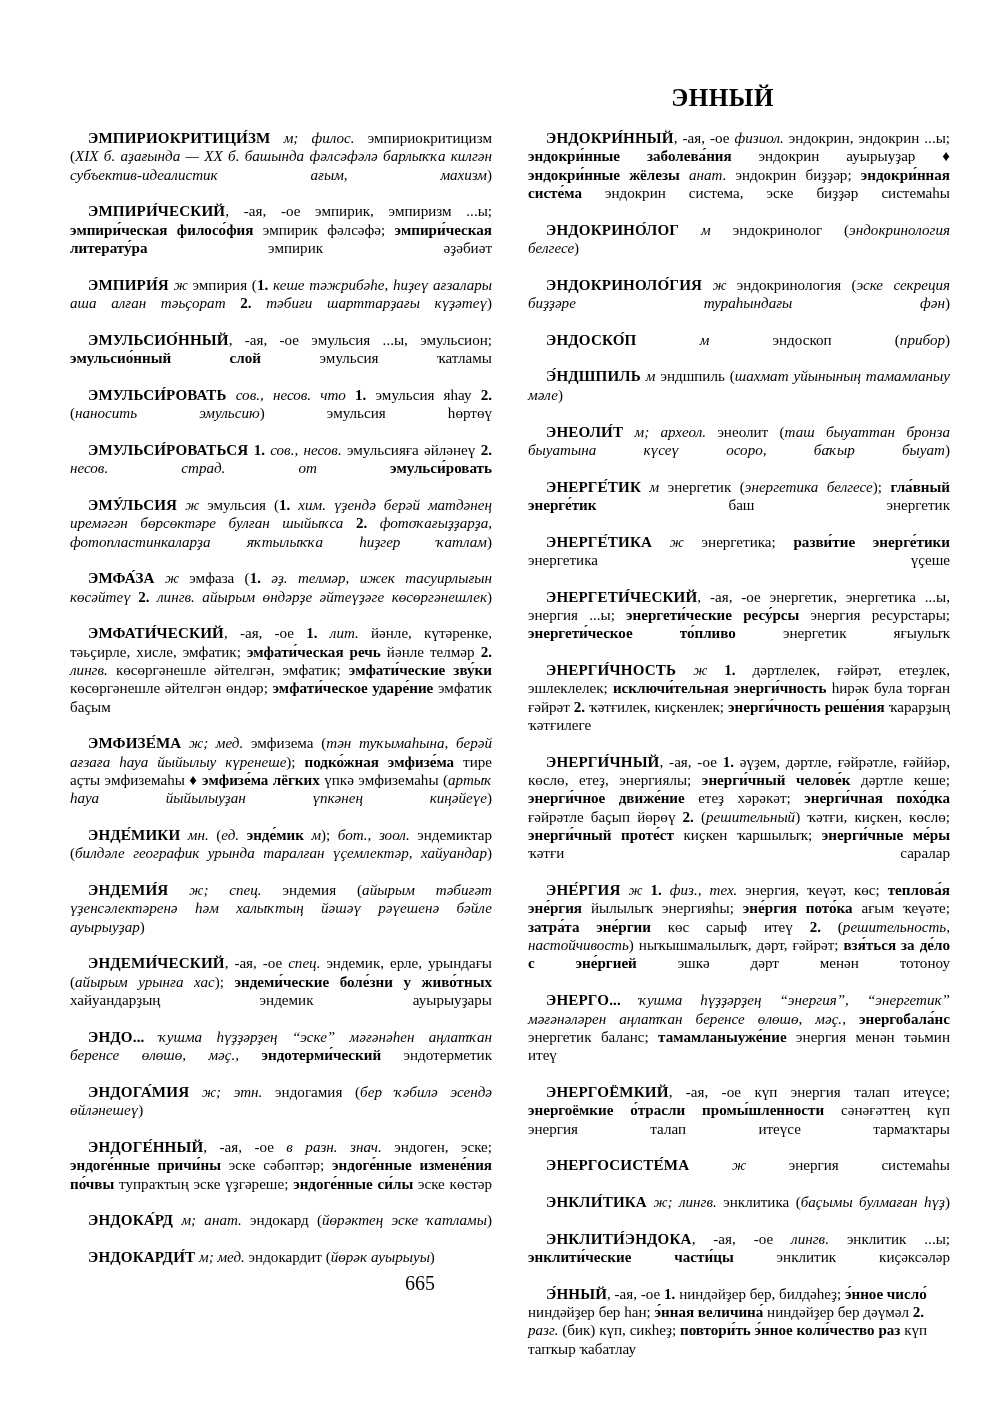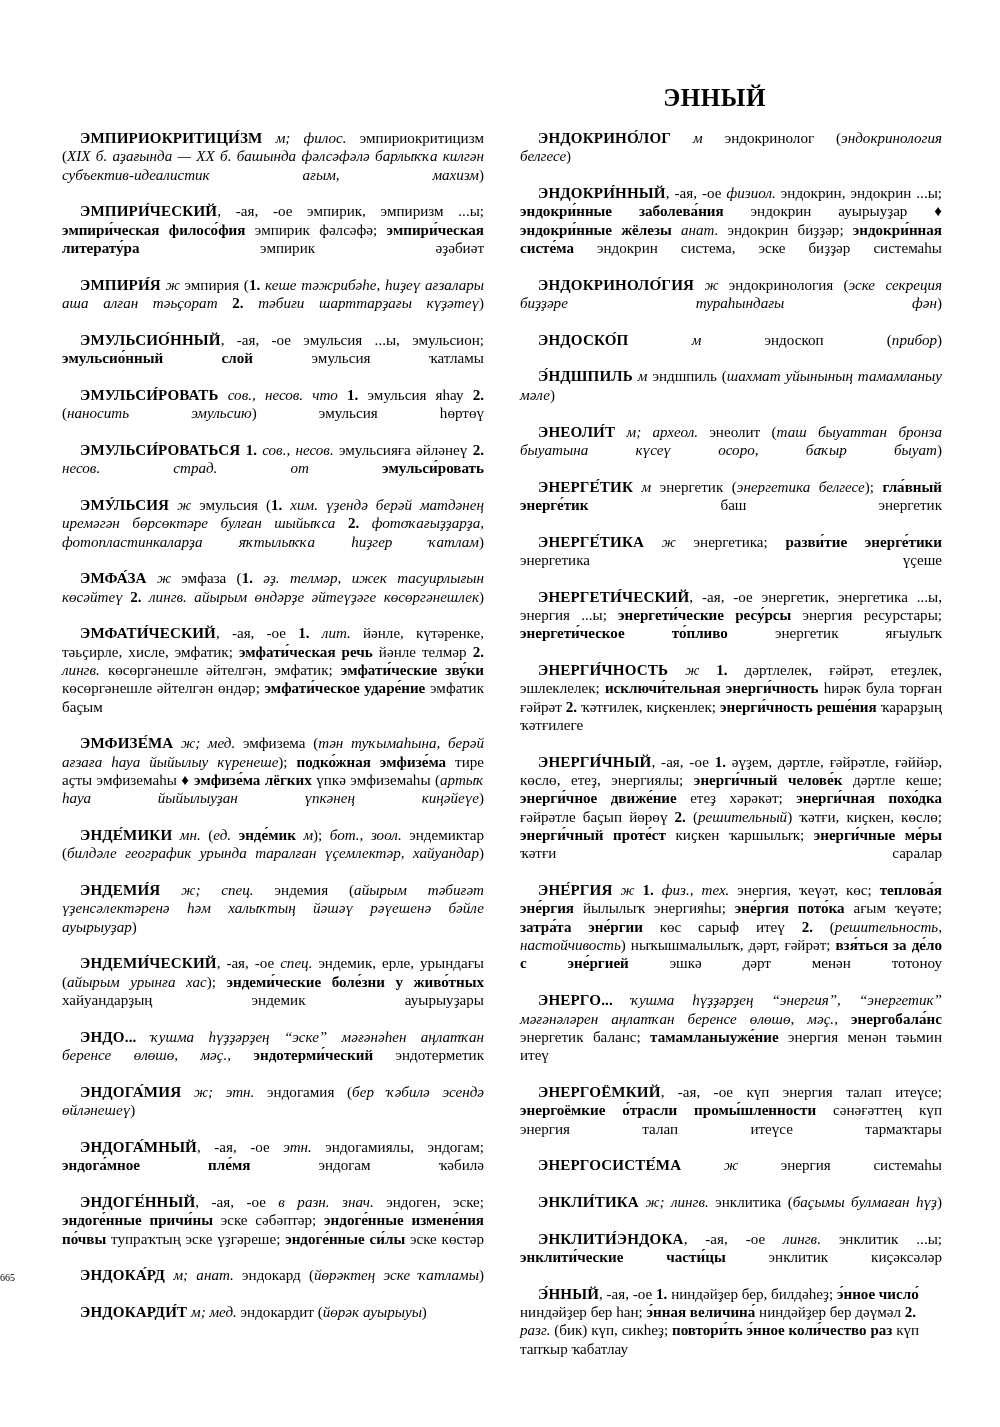--- a/index.html
+++ b/index.html
@@ -10,21 +10,21 @@
   body {
     width: 1000px;
     height: 1427px;
     position: relative;
     font-family: "Liberation Serif", "DejaVu Serif", serif;
     color: #000000;
     overflow: hidden;
   }
   .page {
     position: absolute;
-    left: 0; top: 0;
+    left: 8px; top: 0;
     width: 824px;
     height: 1427px;
   }
   .running-head {
     position: absolute;
     right: 58px;
     top: 85px;
     font-size: 25px;
     font-weight: bold;
     letter-spacing: 0.6px;
@@ -61,22 +61,22 @@
     letter-spacing: 0.15px;
   }
   .b { font-weight: bold; text-align: right; }
   .i { font-style: italic; }
   .num { font-weight: bold; }
   .folio {
     position: absolute;
     left: 0;
     right: 0;
     top: 1272px;
-    text-align: left;
-    font-size: 10px;
+    text-align: center;
+    font-size: 20px;
   }
   
   .entry::after {
     content: "";
     display: inline-block;
     width: 100%;
   }
 </style>
 </head>
 <body>
@@ -95,28 +95,27 @@
         <p class="entry"><span class="hw">ЭМУЛЬСИ́РОВАТЬСЯ</span> <span class="num">1.</span> <span class="i">сов., несов.</span> эмуль­сияға әйләнеү <span class="num">2.</span> <span class="i">несов. страд. от</span> <span class="b">эмульси́ровать</span></p>
         <p class="entry"><span class="hw">ЭМУ́ЛЬСИЯ</span> <span class="i">ж</span> эмульсия (<span class="num">1.</span> <span class="i">хим. үҙендә бе­рәй матдәнең иремәгән бөрсөктәре булған шы­йыҡса</span> <span class="num">2.</span> <span class="i">фотоҡағыҙҙарҙа, фотопластинкалар­ҙа яҡтылыҡҡа һиҙгер ҡатлам</span>)</p>
         <p class="entry"><span class="hw">ЭМФА́ЗА</span> <span class="i">ж</span> эмфаза (<span class="num">1.</span> <span class="i">әҙ. телмәр, ижек та­суирлығын көсәйтеү</span> <span class="num">2.</span> <span class="i">лингв. айырым өндәрҙе әйтеүҙәге көсөргәнешлек</span>)</p>
         <p class="entry"><span class="hw">ЭМФАТИ́ЧЕСКИЙ</span>, -ая, -ое <span class="num">1.</span> <span class="i">лит.</span> йәнле, кү­тәренке, тәьҫирле, хисле, эмфатик; <span class="b">эмфати́ческая речь</span> йәнле телмәр <span class="num">2.</span> <span class="i">лингв.</span> көсөргәнешле әйтелгән, эмфатик; <span class="b">эмфати́ческие зву́ки</span> көсөргәнешле әйтел­гән өндәр; <span class="b">эмфати́ческое ударе́ние</span> эмфатик баҫым</p>
         <p class="entry"><span class="hw">ЭМФИЗЕ́МА</span> <span class="i">ж; мед.</span> эмфизема (<span class="i">тән туҡы­маһына, берәй ағзаға һауа йыйылыу күренеше</span>); <span class="b">подко́жная эмфизе́ма</span> тире аҫты эмфиземаһы ♦ <span class="b">эм­физе́ма лёгких</span> үпкә эмфиземаһы (<span class="i">артыҡ һауа йыйылыуҙан үпкәнең киңәйеүе</span>)</p>
         <p class="entry"><span class="hw">ЭНДЕ́МИКИ</span> <span class="i">мн.</span> (<span class="i">ед.</span> <span class="b">энде́мик</span> <span class="i">м</span>); <span class="i">бот., зоол.</span> эндемиктар (<span class="i">билдәле географик урында тарал­ған үҫемлектәр, хайуандар</span>)</p>
         <p class="entry"><span class="hw">ЭНДЕМИ́Я</span> <span class="i">ж; спец.</span> эндемия (<span class="i">айырым тәби­ғәт үҙенсәлектәренә һәм халыҡтың йәшәү рә­үешенә бәйле ауырыуҙар</span>)</p>
         <p class="entry"><span class="hw">ЭНДЕМИ́ЧЕСКИЙ</span>, -ая, -ое <span class="i">спец.</span> эндемик, ерле, урындағы (<span class="i">айырым урынға хас</span>); <span class="b">эндеми́­ческие боле́зни у живо́тных</span> хайуандарҙың энде­мик ауырыуҙары</p>
         <p class="entry"><span class="hw">ЭНДО...</span> <span class="i">ҡушма һүҙҙәрҙең “эске” мәғәнәһен аңлатҡан беренсе өлөшө, мәҫ.,</span> <span class="b">эндотерми́ческий</span> эндотерметик</p>
         <p class="entry"><span class="hw">ЭНДОГА́МИЯ</span> <span class="i">ж; этн.</span> эндогамия (<span class="i">бер ҡәби­лә эсендә өйләнешеү</span>)</p>
-        <p class="entry"><span class="hw">ЭНДОГА́МНЫЙ</span>, -ая, -ое <span class="i">этн.</span> эндогамиялы, эндогам; <span class="b">эндога́мное пле́мя</span> эндогам ҡәбилә</p>
         <p class="entry"><span class="hw">ЭНДОГЕ́ННЫЙ</span>, -ая, -ое <span class="i">в разн. знач.</span> эндо­ген, эске; <span class="b">эндоге́нные причи́ны</span> эске сәбәптәр; <span class="b">эн­доге́нные измене́ния по́чвы</span> тупраҡтың эске үҙ­гәреше; <span class="b">эндоге́нные си́лы</span> эске көстәр</p>
         <p class="entry"><span class="hw">ЭНДОКА́РД</span> <span class="i">м; анат.</span> эндокард (<span class="i">йөрәктең эске ҡатламы</span>)</p>
         <p class="entry"><span class="hw">ЭНДОКАРДИ́Т</span> <span class="i">м; мед.</span> эндокардит (<span class="i">йөрәк ауырыуы</span>)</p>
       </div>
     <div class="col" id="col-right">
+        <p class="entry"><span class="hw">ЭНДОКРИ́ННЫЙ</span>, -ая, -ое <span class="i">физиол.</span> эндокрин, эндокрин ...ы; <span class="b">эндокри́нные заболева́ния</span> эндо­крин ауырыуҙар ♦ <span class="b">эндокри́нные жёлезы</span> <span class="i">анат.</span> эндокрин биҙҙәр; <span class="b">эндокри́нная систе́ма</span> эндокрин система, эске биҙҙәр системаһы</p>
         <p class="entry"><span class="hw">ЭНДОКРИНО́ЛОГ</span> <span class="i">м</span> эндокринолог (<span class="i">эндокри­нология белгесе</span>)</p>
-        <p class="entry"><span class="hw">ЭНДОКРИ́ННЫЙ</span>, -ая, -ое <span class="i">физиол.</span> эндокрин, эндокрин ...ы; <span class="b">эндокри́нные заболева́ния</span> эндо­крин ауырыуҙар ♦ <span class="b">эндокри́нные жёлезы</span> <span class="i">анат.</span> эндокрин биҙҙәр; <span class="b">эндокри́нная систе́ма</span> эндокрин система, эске биҙҙәр системаһы</p>
         <p class="entry"><span class="hw">ЭНДОКРИНОЛО́ГИЯ</span> <span class="i">ж</span> эндокринология (<span class="i">эске секреция биҙҙәре тураһындағы фән</span>)</p>
         <p class="entry"><span class="hw">ЭНДОСКО́П</span> <span class="i">м</span> эндоскоп (<span class="i">прибор</span>)</p>
         <p class="entry"><span class="hw">Э́НДШПИЛЬ</span> <span class="i">м</span> эндшпиль (<span class="i">шахмат уйыны­ның тамамланыу мәле</span>)</p>
         <p class="entry"><span class="hw">ЭНЕОЛИ́Т</span> <span class="i">м; археол.</span> энеолит (<span class="i">таш быуат­тан бронза быуатына күсеү осоро, баҡыр быуат</span>)</p>
         <p class="entry"><span class="hw">ЭНЕРГЕ́ТИК</span> <span class="i">м</span> энергетик (<span class="i">энергетика белге­се</span>); <span class="b">гла́вный энерге́тик</span> баш энергетик</p>
         <p class="entry"><span class="hw">ЭНЕРГЕ́ТИКА</span> <span class="i">ж</span> энергетика; <span class="b">разви́тие энер­ге́тики</span> энергетика үҫеше</p>
         <p class="entry"><span class="hw">ЭНЕРГЕТИ́ЧЕСКИЙ</span>, -ая, -ое энергетик, энер­гетика ...ы, энергия ...ы; <span class="b">энергети́ческие ресу́р­сы</span> энергия ресурстары; <span class="b">энергети́ческое то́пливо</span> энергетик яғыулыҡ</p>
         <p class="entry"><span class="hw">ЭНЕРГИ́ЧНОСТЬ</span> <span class="i">ж</span> <span class="num">1.</span> дәртлелек, ғәйрәт, етеҙ­лек, эшлеклелек; <span class="b">исключи́тельная энерги́чность</span> һирәк була торған ғәйрәт <span class="num">2.</span> ҡәтғилек, киҫкен­лек; <span class="b">энерги́чность реше́ния</span> ҡарарҙың ҡәтғилеге</p>
         <p class="entry"><span class="hw">ЭНЕРГИ́ЧНЫЙ</span>, -ая, -ое <span class="num">1.</span> әүҙем, дәртле, ғәй­рәтле, ғәййәр, көслө, етеҙ, энергиялы; <span class="b">энерги́чный челове́к</span> дәртле кеше; <span class="b">энерги́чное движе́ние</span> етеҙ хәрәкәт; <span class="b">энерги́чная похо́дка</span> ғәйрәтле баҫып йө­рөү <span class="num">2.</span> (<span class="i">решительный</span>) ҡәтғи, киҫкен, көслө; <span class="b">энерги́чный проте́ст</span> киҫкен ҡаршылыҡ; <span class="b">энерги́ч­ные ме́ры</span> ҡәтғи саралар</p>
         <p class="entry"><span class="hw">ЭНЕ́РГИЯ</span> <span class="i">ж</span> <span class="num">1.</span> <span class="i">физ., тех.</span> энергия, ҡеүәт, көс; <span class="b">теплова́я эне́ргия</span> йылылыҡ энергияһы; <span class="b">эне́р­гия пото́ка</span> ағым ҡеүәте; <span class="b">затра́та эне́ргии</span> көс са­рыф итеү <span class="num">2.</span> (<span class="i">решительность, настойчивость</span>) ныҡышмалылыҡ, дәрт, ғәйрәт; <span class="b">взя́ться за де́ло с эне́ргией</span> эшкә дәрт менән тотоноу</p>

